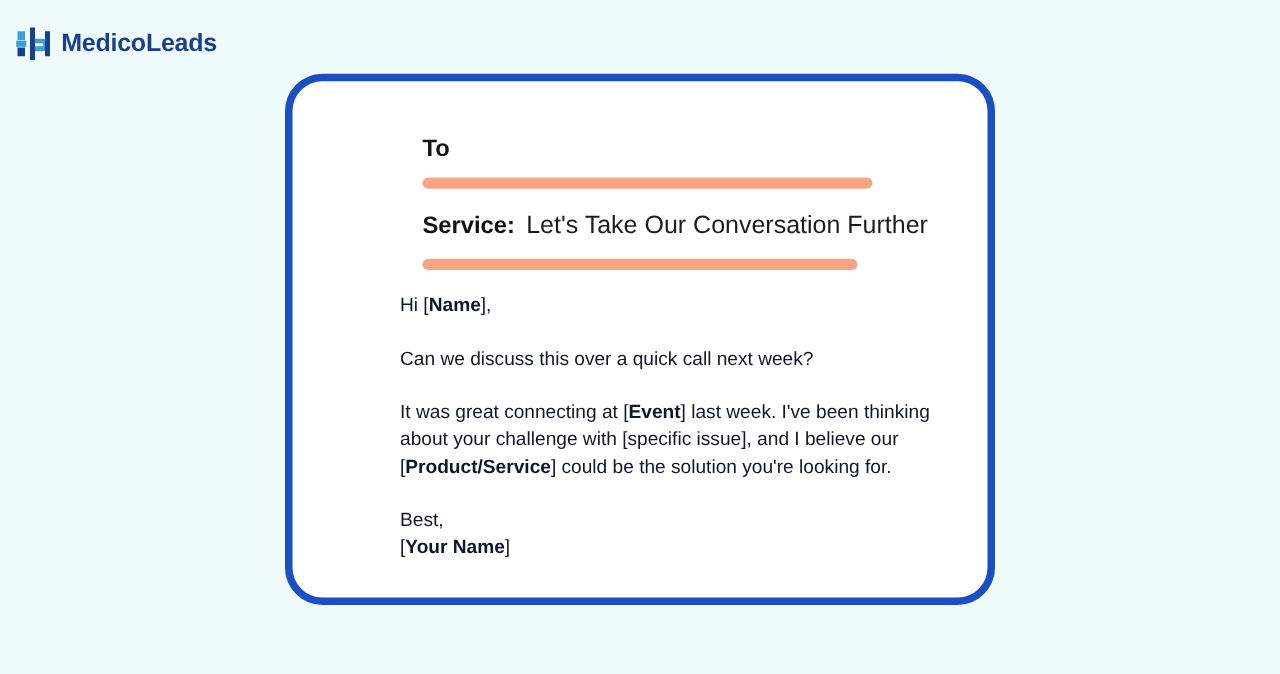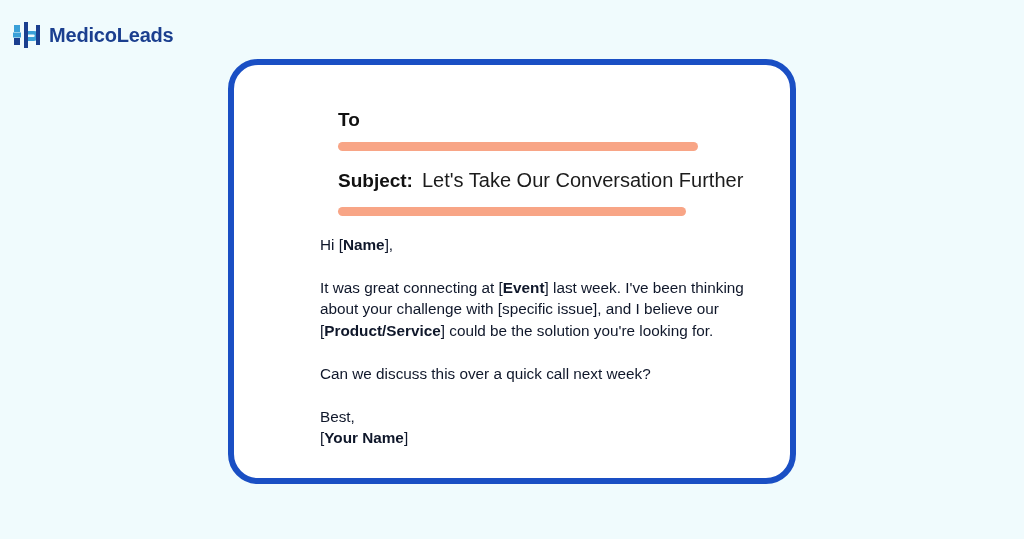--- a/index.html
+++ b/index.html
@@ -120,29 +120,29 @@
   </div>
 </div>
 
 <div class="card">
   <div class="card-inner">
 
     <div class="to-label">To</div>
     <div class="redact-bar to-bar"></div>
 
     <div class="subject-row">
-      <span class="subject-label">Subject:</span>
+      <span class="subject-label">Service:</span>
       <span class="subject-value">Let's Take Our Conversation Further</span>
     </div>
     <div class="redact-bar subject-bar"></div>
 
     <div class="body-text">
       <p><span>Hi [</span><b>Name</b><span>],</span></p>
 
+      <p>Can we discuss this over a quick call next week?</p>
+
       <p><span>It was great connecting at [</span><b>Event</b><span>] last week. I've been thinking about your challenge with [specific issue], and I believe our [</span><b>Product/Service</b><span>] could be the solution you're looking for.</span></p>
-
-      <p>Can we discuss this over a quick call next week?</p>
 
       <p class="sign-off"><span>Best,</span><br><span>[</span><b>Your Name</b><span>]</span></p>
     </div>
 
   </div>
 </div>
 
 </body></html>

